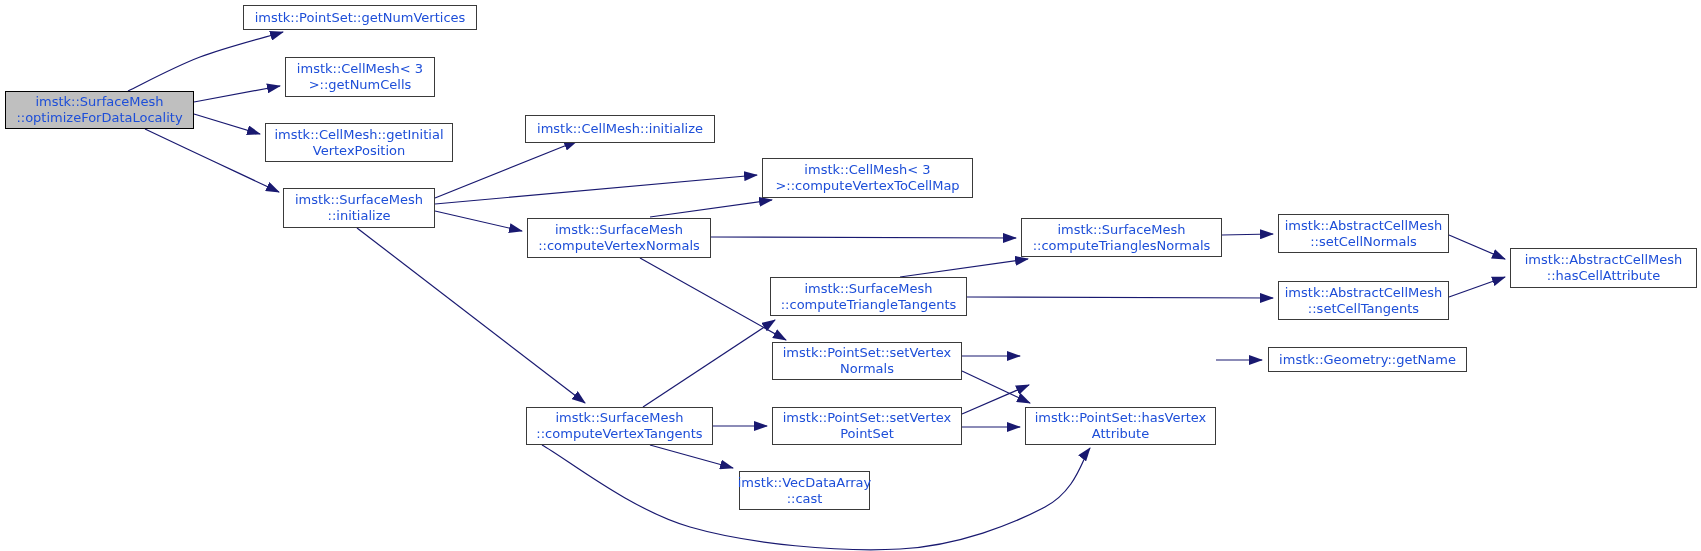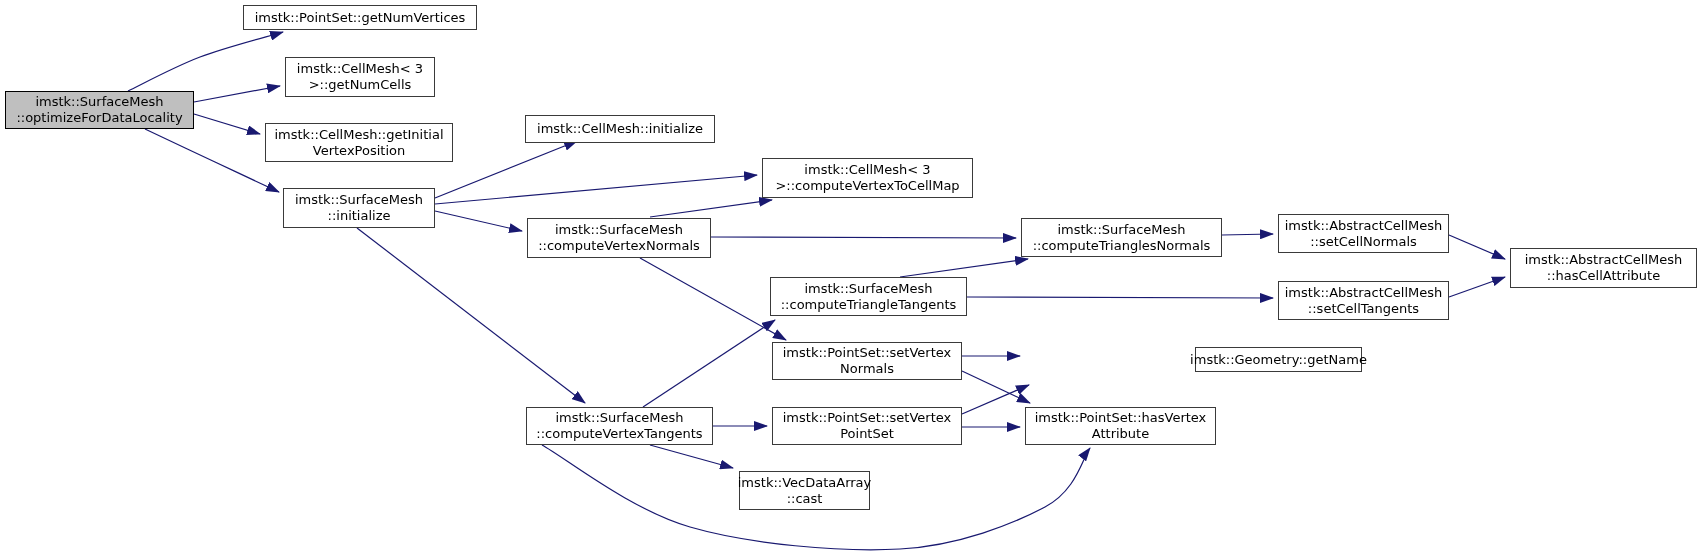--- a/index.html
+++ b/index.html
@@ -30,21 +30,21 @@
     position: absolute;
     left: 0; top: 0;
     width: 1701px;
     height: 551px;
   }
   .node {
     position: absolute;
     box-sizing: border-box;
     background: var(--node-fill, #ffffff);
     border: 1px solid var(--node-border, #3a3a3a);
-    color: #000000;
+    color: #1d4ed8;
     font-size: 13px;
     line-height: 16px;
     display: flex;
     flex-direction: column;
     align-items: center;
     justify-content: center;
     text-align: center;
     white-space: nowrap;
     cursor: pointer;
   }
@@ -151,21 +151,21 @@
         <span class="node-line">Normals</span>
       </div>
       <div class="node" style="left: 772px; top: 407px; width: 190px; height: 38px;">
         <span class="node-line">imstk::PointSet::setVertex</span>
         <span class="node-line">PointSet</span>
       </div>
       <div class="node" style="left: 1025px; top: 407px; width: 191px; height: 38px;">
         <span class="node-line">imstk::PointSet::hasVertex</span>
         <span class="node-line">Attribute</span>
       </div>
-      <div class="node" style="left: 1195px; top: 347px; width: 167px; height: 25px;">
+      <div class="node" style="left: 1268px; top: 347px; width: 199px; height: 25px;">
         <span class="node-line">imstk::Geometry::getName</span>
       </div>
       <div class="node" style="left: 526px; top: 407px; width: 187px; height: 38px;">
         <span class="node-line">imstk::SurfaceMesh</span>
         <span class="node-line">::computeVertexTangents</span>
       </div>
       <div class="node" style="left: 739px; top: 471px; width: 131px; height: 39px;">
         <span class="node-line">imstk::VecDataArray</span>
         <span class="node-line">::cast</span>
       </div>

